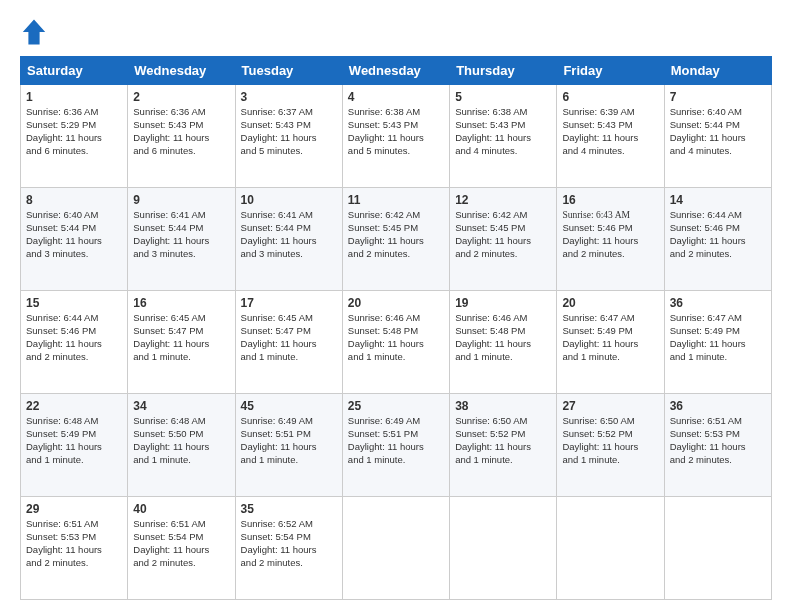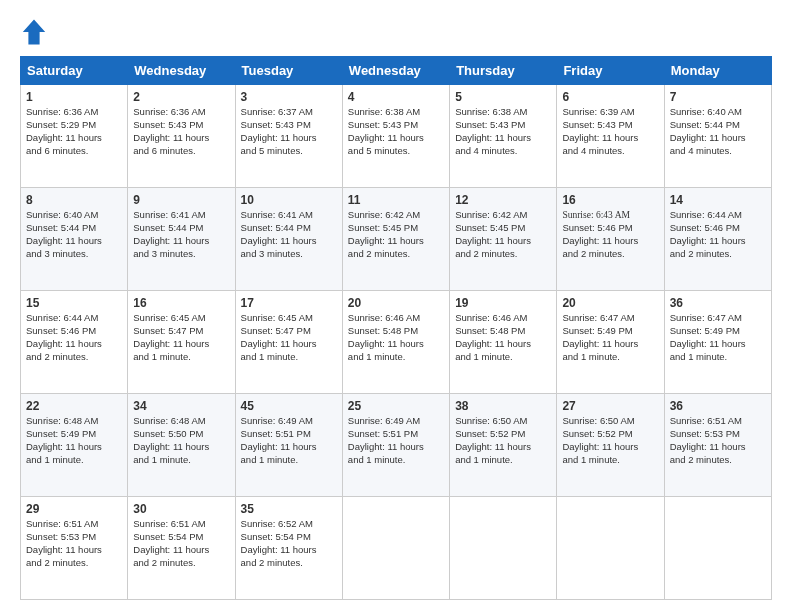--- a/index.html
+++ b/index.html
@@ -331,21 +331,21 @@
         </tr>
         <tr>
           <td>
             <span class="day-num">29</span>
             <span style="display: block;">Sunrise: 6:51 AM</span>
             <span style="display: block;">Sunset: 5:53 PM</span>
             <span style="display: block;">Daylight: 11 hours</span>
             <span style="display: block;">and 2 minutes.</span>
           </td>
           <td>
-            <span class="day-num">30</span>
+            <span class="day-num">40</span>
             <span style="display: block;">Sunrise: 6:51 AM</span>
             <span style="display: block;">Sunset: 5:54 PM</span>
             <span style="display: block;">Daylight: 11 hours</span>
             <span style="display: block;">and 2 minutes.</span>
           </td>
           <td>
             <span class="day-num">35</span>
             <span style="display: block;">Sunrise: 6:52 AM</span>
             <span style="display: block;">Sunset: 5:54 PM</span>
             <span style="display: block;">Daylight: 11 hours</span>

